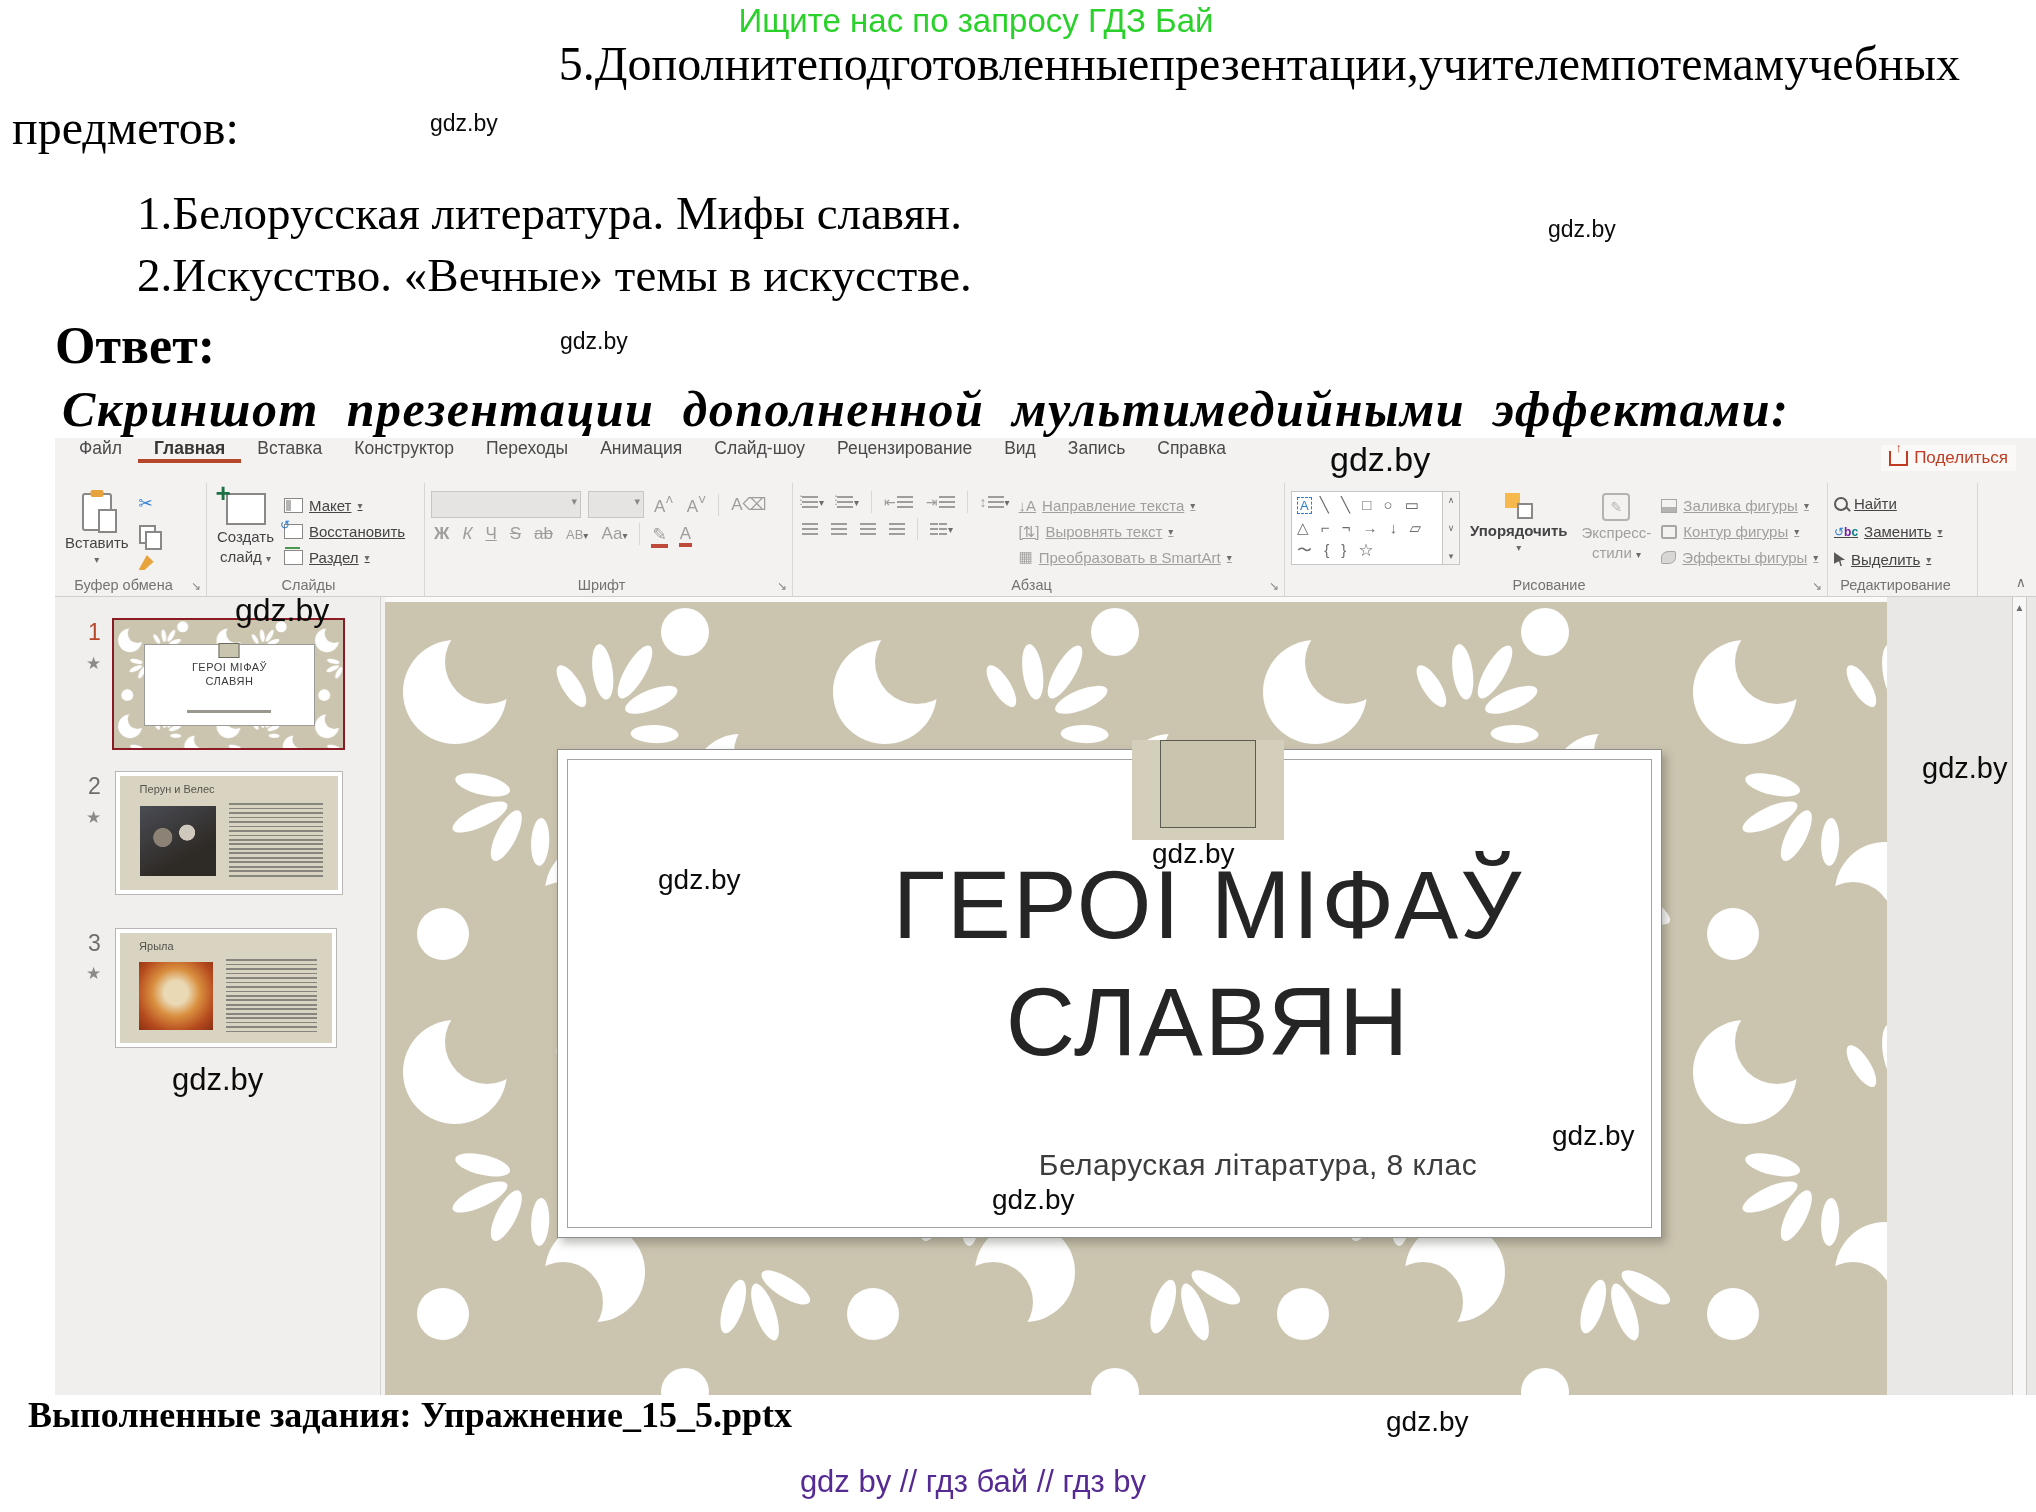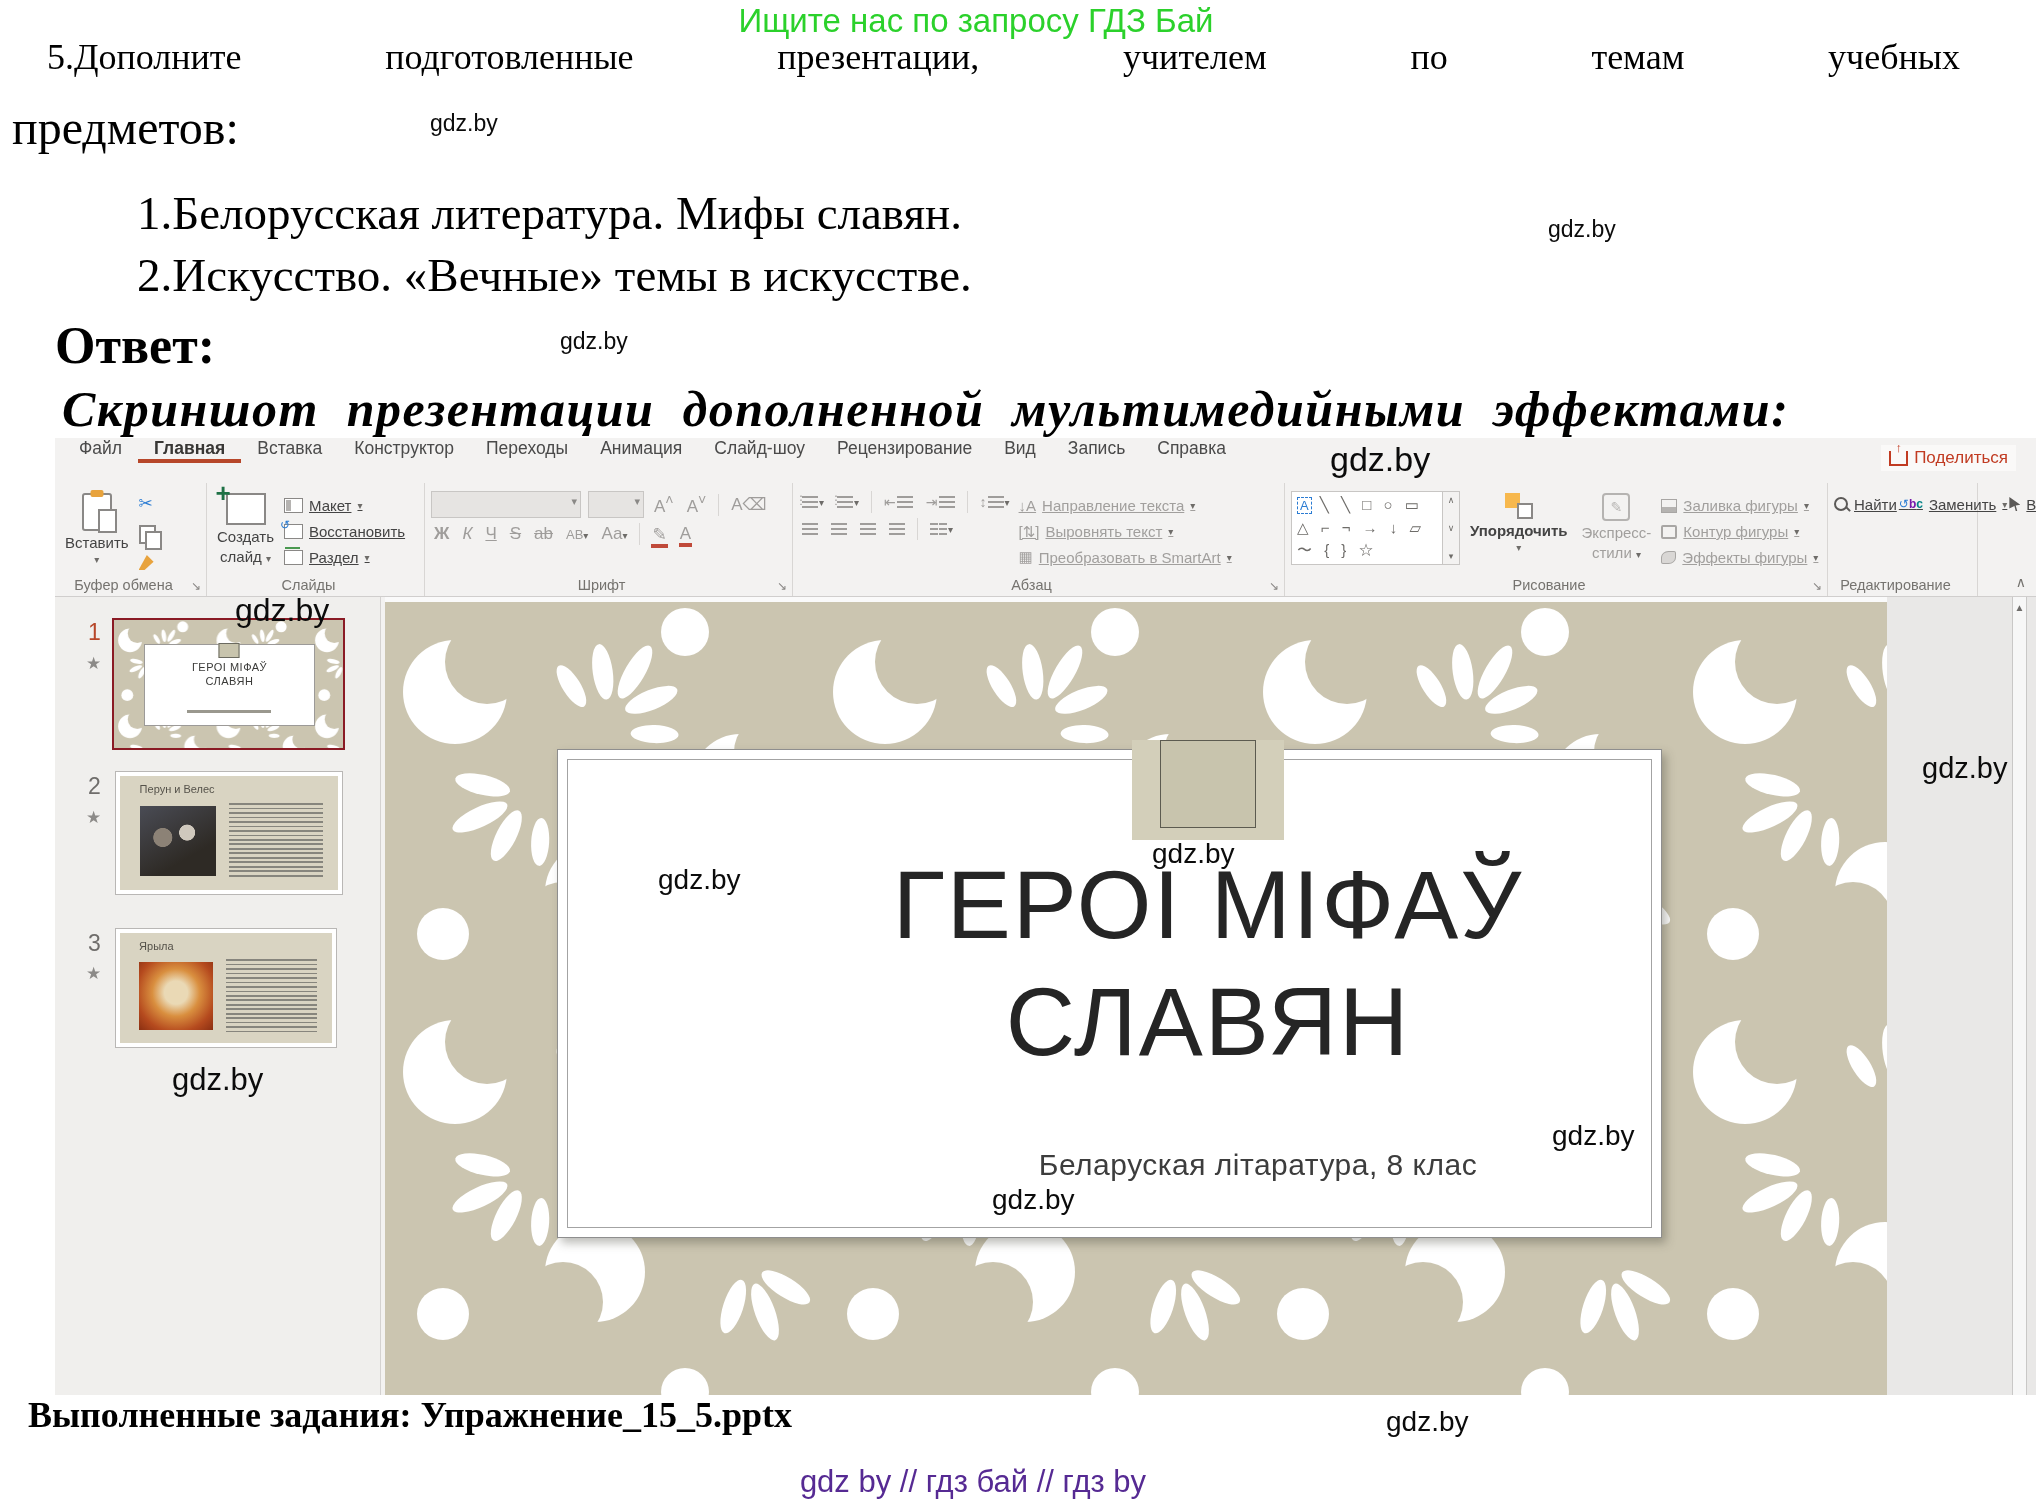--- a/index.html
+++ b/index.html
@@ -4,21 +4,21 @@
 <style>
   html,body{margin:0;padding:0;background:#fff;}
   .page{position:relative;width:2036px;height:1512px;background:#fff;overflow:hidden;
         font-family:"Liberation Sans",sans-serif;color:#111;}
   .serif{font-family:"Liberation Serif",serif;}
 
   
   .promo{position:absolute;left:976px;top:2px;transform:translateX(-50%);
          font-size:33px;color:#2bd12b;white-space:nowrap;}
   .task-line1{position:absolute;left:47px;top:36px;width:1913px;display:flex;
-              justify-content:space-between;font-size:36px;color:#000;}
+              justify-content:flex-end;font-size:48px;color:#000;}
   .task-line2{position:absolute;left:12px;top:100px;font-size:48px;color:#000;}
   .task-item{position:absolute;left:137px;font-size:47px;color:#000;white-space:nowrap;}
   .item1{top:186px;} .item2{top:248px;}
   .answer-label{position:absolute;left:55px;top:316px;font-size:52px;font-weight:bold;color:#000;}
   .answer-caption{position:absolute;left:62px;top:380px;font-size:50px;font-weight:bold;font-style:italic;
                   letter-spacing:1.5px;word-spacing:14px;color:#000;white-space:nowrap;}
 
   
   .wm{position:absolute;color:#0b0b0b;white-space:nowrap;z-index:40;}
   .wm1{left:430px;top:110px;font-size:23px;}
@@ -391,21 +391,21 @@
           <div class="rrow grayed">
             <span class="ic-fx"></span>
             <span>Эффекты фигуры</span>
             <span class="chev">▾</span>
           </div>
         </div>
         <span class="grp-label">Рисование</span>
         <span class="launcher">↘</span>
       </div>
 
-      <div class="grp" style="width:150px;gap:2px;">
+      <div class="grp" style="width:150px;flex-direction:column;gap:2px;">
         <div class="rrow">
           <span class="ic-find"></span>
           <span>Найти</span>
         </div>
         <div class="rrow">
           <span class="ic-replace"><span class="ra">↺</span><span class="rb">b</span><span class="rc">c</span></span>
           <span>Заменить</span>
           <span class="chev">▾</span>
         </div>
         <div class="rrow">

